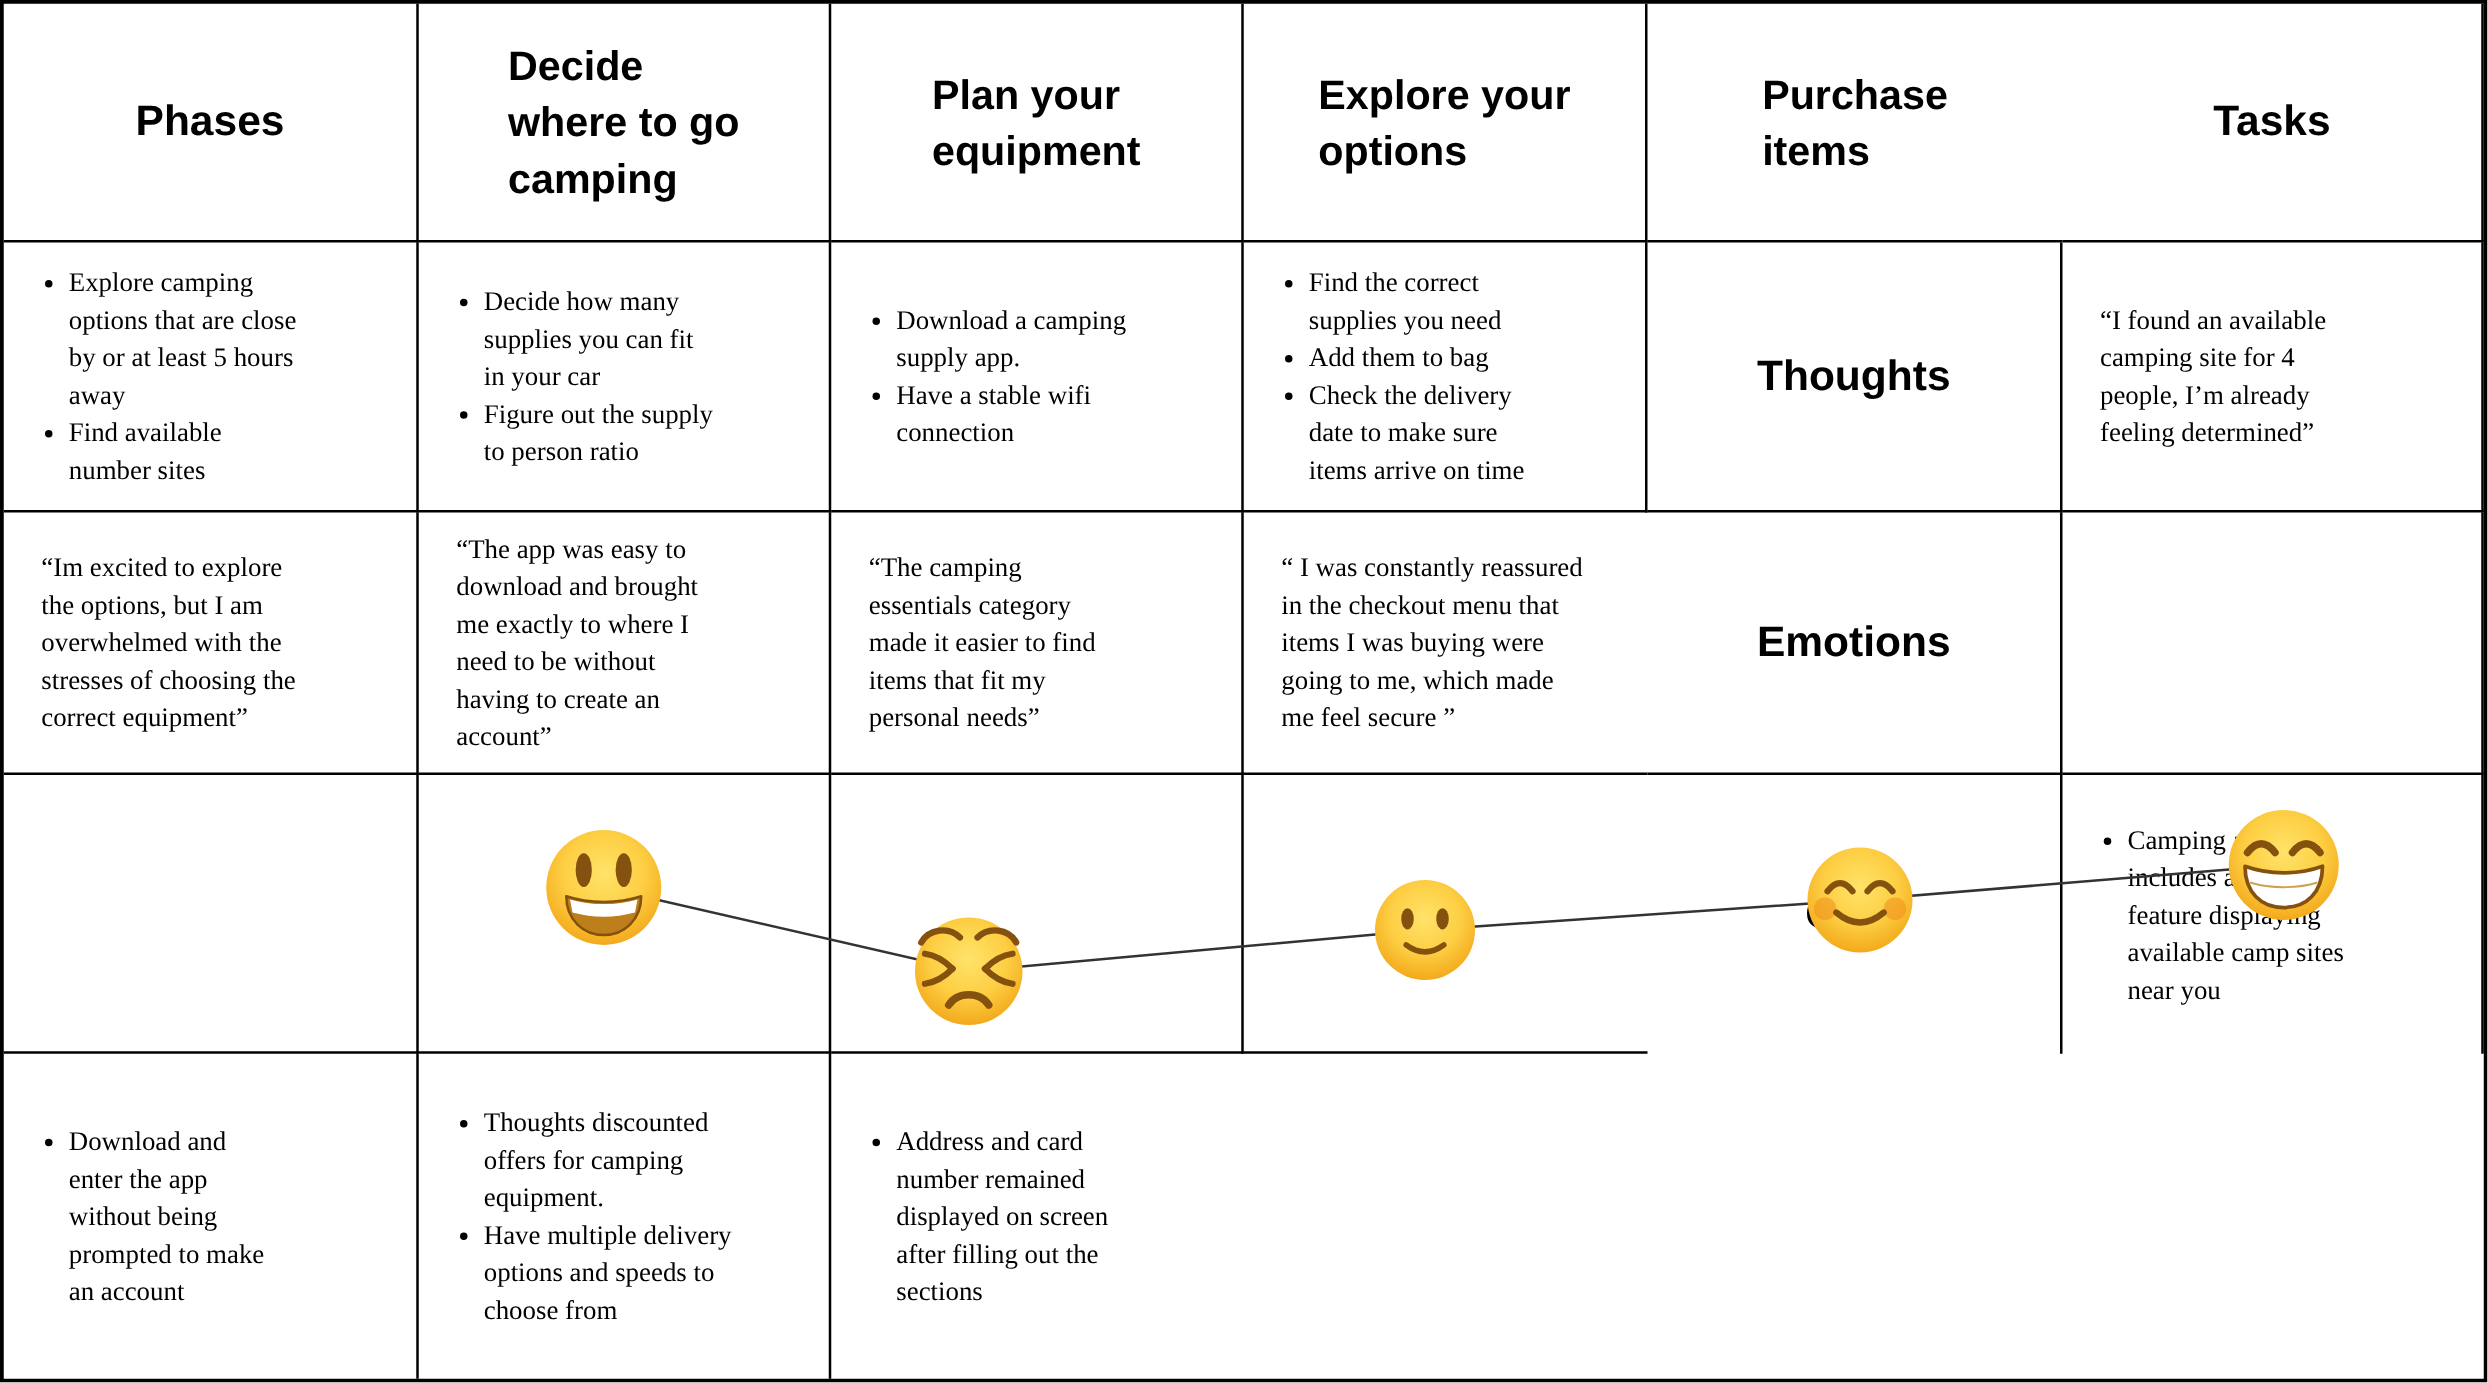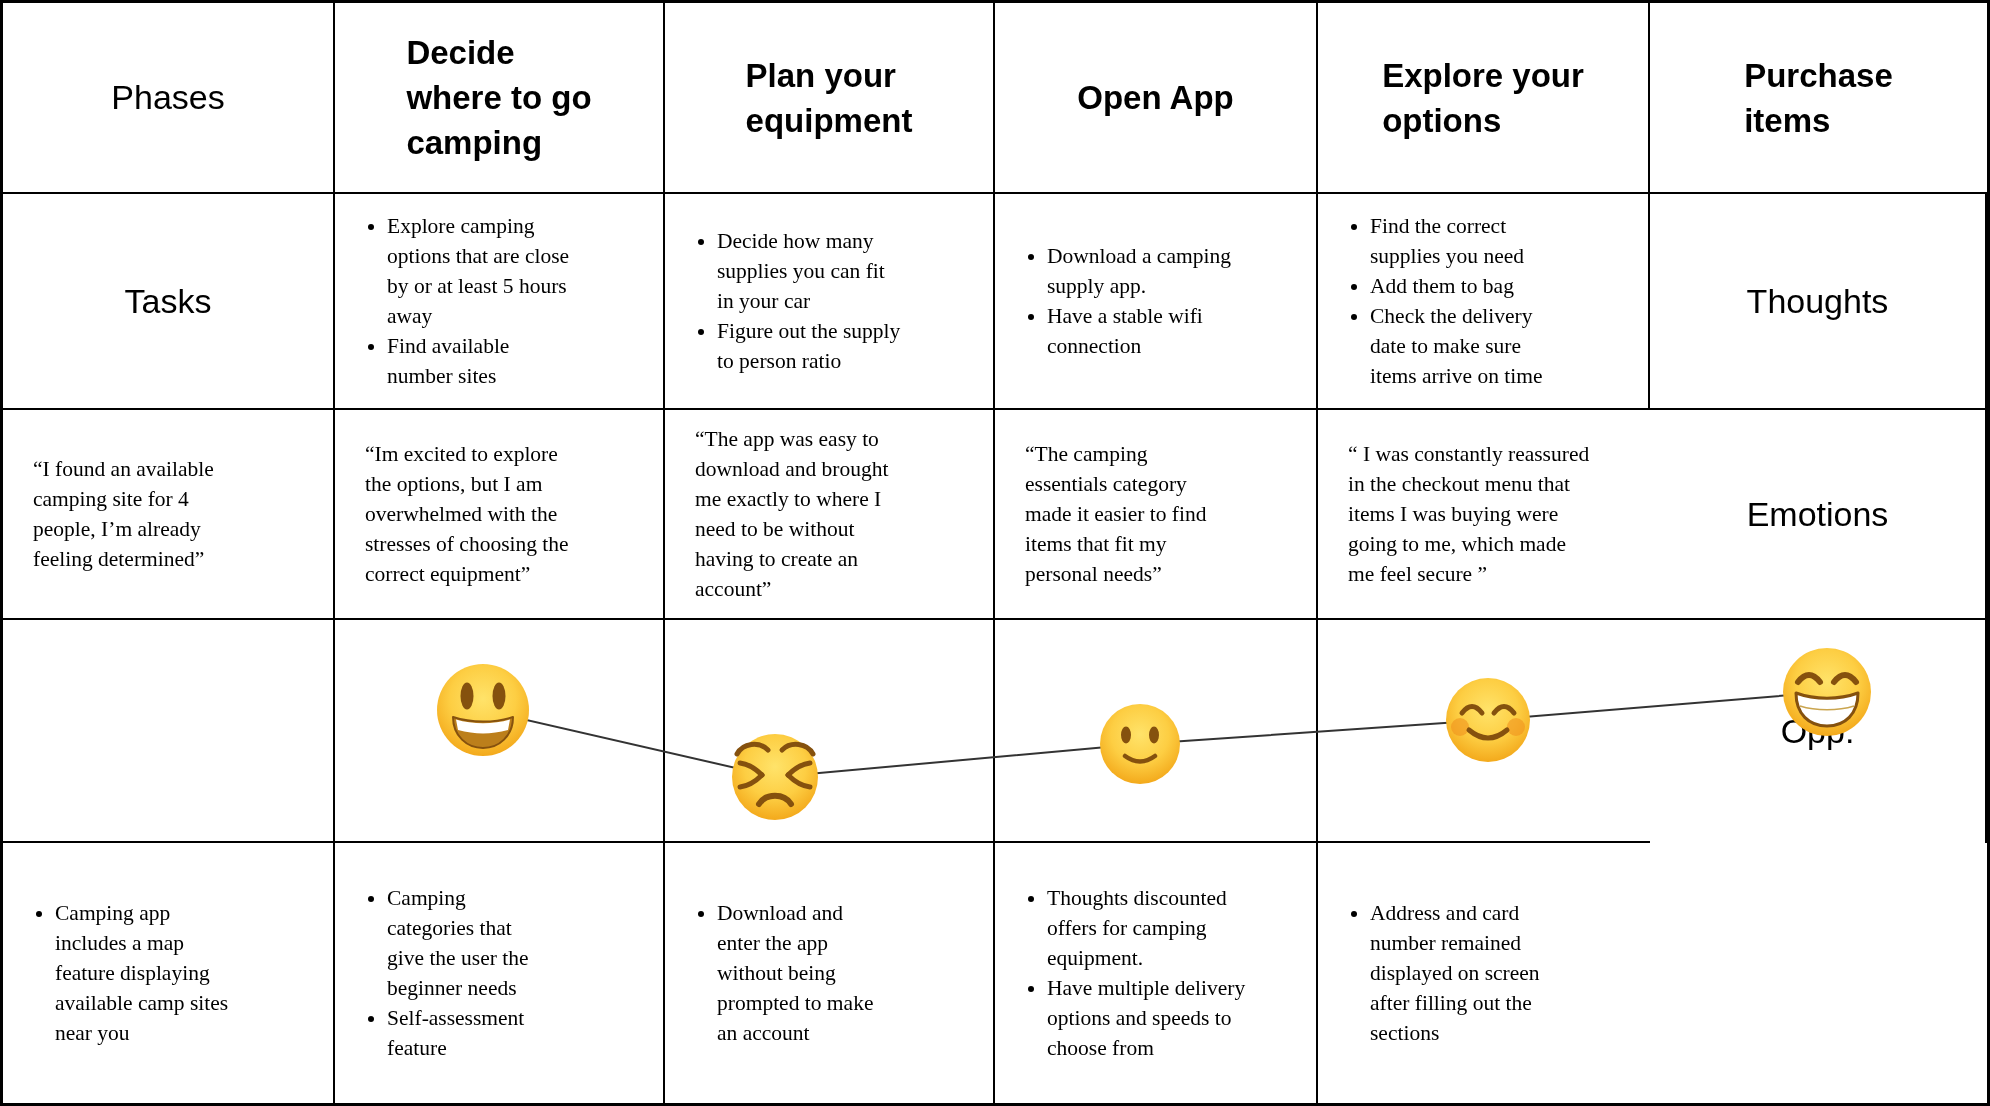--- a/index.html
+++ b/index.html
@@ -12,21 +12,21 @@
     grid-template-rows:191px 216px 210px 223px auto;
     font-family:"Liberation Sans",sans-serif;color:#000;
   }
   .cell{border-right:2.5px solid #000;border-bottom:2.5px solid #000;
         display:flex;align-items:center;overflow:hidden;box-sizing:border-box;}
   .lastcol{border-right:none;align-items:center;}
   .lastrow{border-bottom:none;}
   .hdr{justify-content:center;}
   .hdr .hdr-text{font-weight:bold;font-size:33px;line-height:45px;
                  white-space:pre-line;text-align:left;}
-  .corner,.rlabel{justify-content:center;font-weight:normal;font-size:34px;}
+  .corner,.rlabel{justify-content:center;font-weight:bold;font-size:34px;}
   .bodycell{justify-content:flex-start;padding-left:30px;
             font-family:"Liberation Serif",serif;font-size:21.5px;line-height:30px;}
   .blist{margin:0;padding-left:22px;}
   .blist li{margin:0;padding:0;}
   .quote{margin:0;}
   
   .tasks.c1 .blist{width:185px}
   .tasks.c2 .blist{width:188px}
   .tasks.c3 .blist{width:200px}
   .tasks.c4 .blist{width:200px}
@@ -57,23 +57,20 @@
   <div class="cell hdr">
     <span class="hdr-text">Decide
 where to go
 camping</span>
   </div>
   <div class="cell hdr">
     <span class="hdr-text">Plan your
 equipment</span>
   </div>
   <div class="cell hdr">
-    <span class="hdr-text">Open App</span>
-  </div>
-  <div class="cell hdr">
     <span class="hdr-text">Explore your
 options</span>
   </div>
   <div class="cell hdr lastcol">
     <span class="hdr-text">Purchase
 items</span>
   </div>
 
   <div class="cell rlabel">
     <span>Tasks</span>
@@ -131,26 +128,20 @@
   <div class="cell"></div>
   <div class="cell"></div>
   <div class="cell lastcol"></div>
 
   <div class="cell rlabel lastrow">
     <span>Opp.</span>
   </div>
   <div class="cell bodycell opp c1 lastrow">
     <ul class="blist">
         <li>Camping app includes a map feature displaying available camp sites near you</li>
-      </ul>
-  </div>
-  <div class="cell bodycell opp c2 lastrow">
-    <ul class="blist">
-        <li>Camping categories that give the user the beginner needs</li>
-        <li>Self-assessment feature</li>
       </ul>
   </div>
   <div class="cell bodycell opp c3 lastrow">
     <ul class="blist">
         <li>Download and enter the app without being prompted to make an account</li>
       </ul>
   </div>
   <div class="cell bodycell opp c4 lastrow">
     <ul class="blist">
         <li>Thoughts discounted offers for camping equipment.</li>

